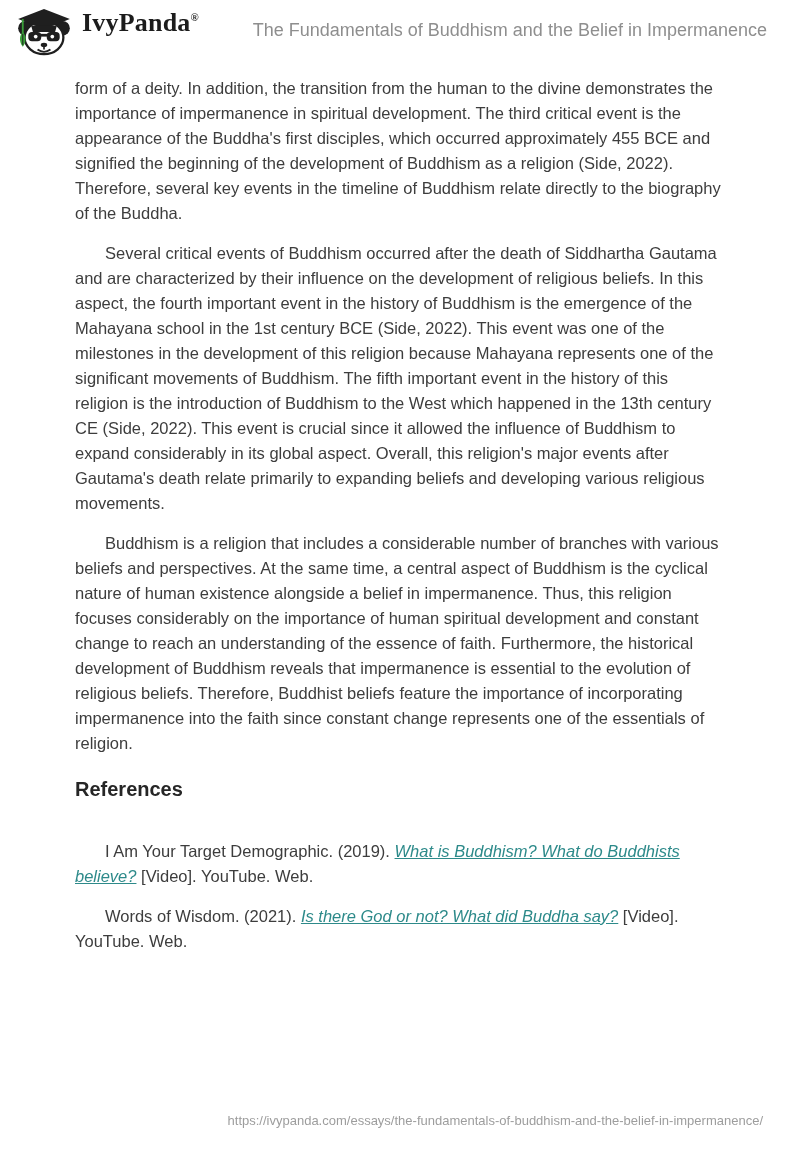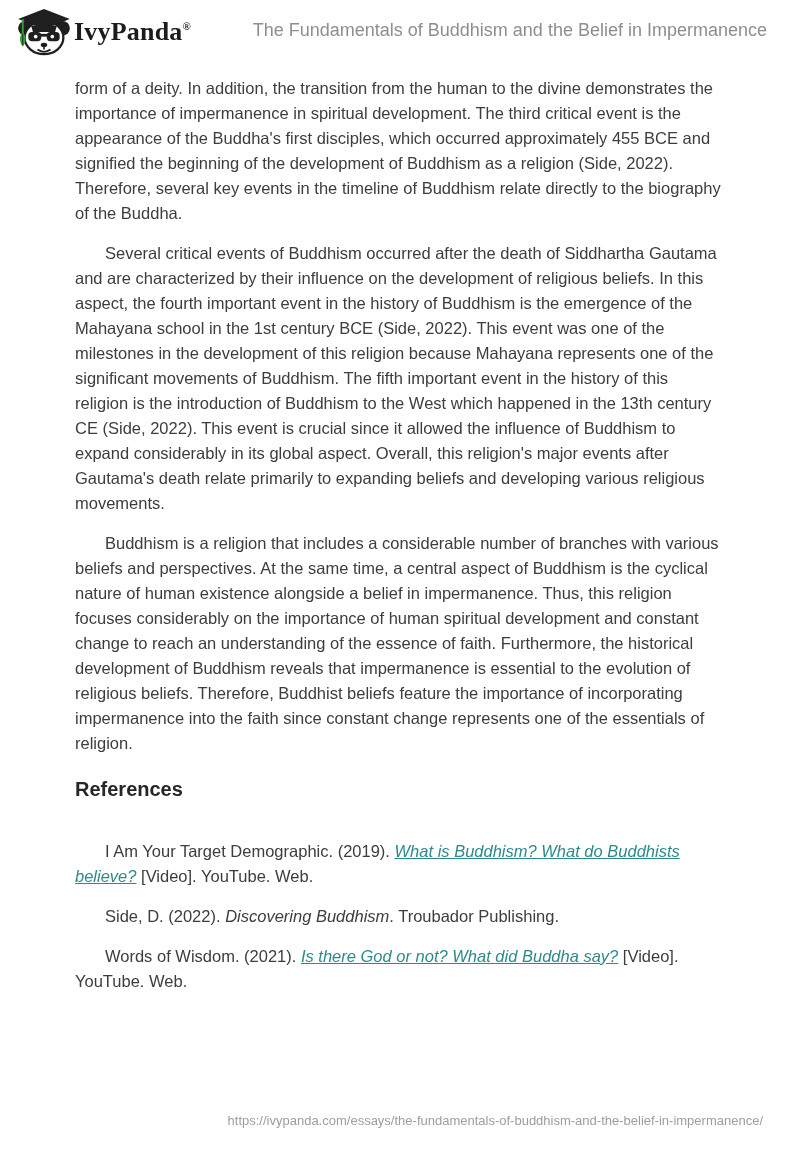--- a/index.html
+++ b/index.html
@@ -12,21 +12,21 @@
     overflow:hidden;
   }
   
   .header {
     display:flex;
     justify-content:space-between;
     align-items:flex-start;
     padding:8px 33px 0 14px;
     height:58px;
   }
-  .brand { display:flex; align-items:center; }
+  .brand { display:flex; align-items:flex-start; gap:8px; }
   .brand .logo { width:60px; height:48px; display:block; }
   .brand-text {
     font-family:"Liberation Serif","DejaVu Serif",serif;
     font-weight:700;
     font-size:26px;
     color:#1c1c1c;
     letter-spacing:0.2px;
   }
   .brand-text sup { font-size:11px; vertical-align:super; }
   .doc-title {
@@ -107,21 +107,20 @@
   <div class="content">
 
     <p class="para">form of a deity. In addition, the transition from the human to the divine demonstrates the importance of impermanence in spiritual development. The third critical event is the appearance of the Buddha's first disciples, which occurred approximately 455 BCE and signified the beginning of the development of Buddhism as a religion (Side, 2022). Therefore, several key events in the timeline of Buddhism relate directly to the biography of the Buddha.</p>
     <p class="para indent">Several critical events of Buddhism occurred after the death of Siddhartha Gautama and are characterized by their influence on the development of religious beliefs. In this aspect, the fourth important event in the history of Buddhism is the emergence of the Mahayana school in the 1st century BCE (Side, 2022). This event was one of the milestones in the development of this religion because Mahayana represents one of the significant movements of Buddhism. The fifth important event in the history of this religion is the introduction of Buddhism to the West which happened in the 13th century CE (Side, 2022). This event is crucial since it allowed the influence of Buddhism to expand considerably in its global aspect. Overall, this religion's major events after Gautama's death relate primarily to expanding beliefs and developing various religious movements.</p>
     <p class="para indent">Buddhism is a religion that includes a considerable number of branches with various beliefs and perspectives. At the same time, a central aspect of Buddhism is the cyclical nature of human existence alongside a belief in impermanence. Thus, this religion focuses considerably on the importance of human spiritual development and constant change to reach an understanding of the essence of faith. Furthermore, the historical development of Buddhism reveals that impermanence is essential to the evolution of religious beliefs. Therefore, Buddhist beliefs feature the importance of incorporating impermanence into the faith since constant change represents one of the essentials of religion.</p>
 
     <h2 class="refs-heading">References</h2>
 
     <p class="ref"><span>I Am Your Target Demographic. (2019). </span><a class="ref-link">What is Buddhism? What do Buddhists believe?</a><span> [Video]. YouTube. Web.</span></p>
 
-    <p class="ref"><span>Side, D. (2022). </span><span class="ref-title-italic">Discovering Buddhism</span><span>. Troubador Publishing.</span></p>
 
     <p class="ref"><span>Words of Wisdom. (2021). </span><a class="ref-link">Is there God or not? What did Buddha say?</a><span> [Video]. YouTube. Web.</span></p>
 
   </div>
 
   <div class="footer-url">https://ivypanda.com/essays/the-fundamentals-of-buddhism-and-the-belief-in-impermanence/</div>
 
 </div>
 
 </body></html>

